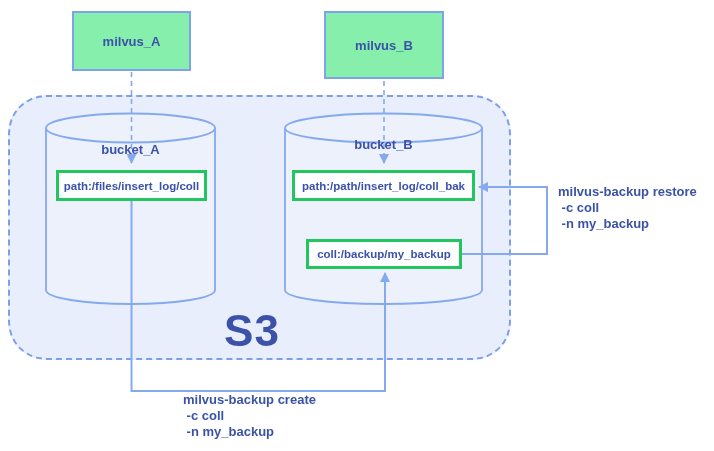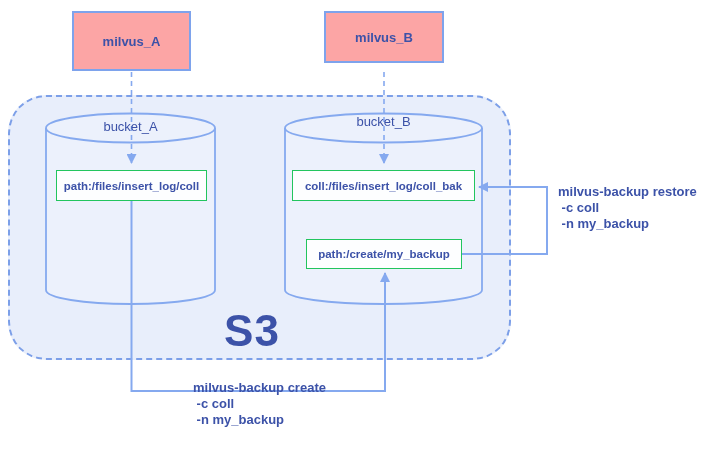--- a/index.html
+++ b/index.html
@@ -46,38 +46,39 @@
   .node {
     position: absolute;
     display: flex;
     align-items: center;
     justify-content: center;
     text-align: center;
     font-weight: bold;
     color: #3c52a8;
   }
   .node.milvus {
-    background: #fca5a5;
+    background: #86efac;
     border: 2px solid #7ea3ec;
     font-size: 13px;
   }
   .node.pathbox {
     background: #fdfeff;
-    border: 1px solid #22c55e;
+    border: 3px solid #22c55e;
     font-size: 11.5px;
     white-space: nowrap;
   }
 
   .bucket-label {
     position: absolute;
     transform: translateX(-50%);
     font-size: 13px;
-    font-weight: normal;
+    font-weight: bold;
     color: #3c52a8;
     white-space: nowrap;
+    margin-top: 23px;
   }
 
   
   .cmd {
     position: absolute;
     color: #3c52a8;
     font-weight: bold;
     font-size: 13px;
     line-height: 16px;
   }
@@ -117,39 +118,39 @@
   </svg>
 
   <div class="s3-label">S3</div>
 
   <div class="bucket-label" style="left:130.5px; top:119px;">bucket_A</div>
   <div class="bucket-label" style="left:383.5px; top:114px;">bucket_B</div>
 
   <div class="node milvus" style="left:72px; top:11px; width:119px; height:60px;">
     <span>milvus_A</span>
   </div>
-  <div class="node milvus" style="left:324px; top:11px; width:120px; height:52px;text-align:right;">
+  <div class="node milvus" style="left:324px; top:11px; width:120px; height:68px;text-align:right;">
     <span>milvus_B</span>
   </div>
 
   <div class="node pathbox" style="left:56px; top:170px; width:151px; height:31px;">
     <span>path:/files/insert_log/coll</span>
   </div>
   <div class="node pathbox" style="left:292px; top:170px; width:183px; height:31px;">
-    <span>coll:/files/insert_log/coll_bak</span>
+    <span>path:/path/insert_log/coll_bak</span>
   </div>
   <div class="node pathbox" style="left:306px; top:239px; width:156px; height:30px;">
-    <span>path:/create/my_backup</span>
+    <span>coll:/backup/my_backup</span>
   </div>
 
   <div class="cmd" style="left:558px; top:184px;">
     <div class="cmd-line">milvus-backup restore</div>
     <div class="cmd-line"> -c coll</div>
     <div class="cmd-line"> -n my_backup</div>
   </div>
 
-  <div class="cmd" style="left:183px; top:380px;margin-left:10px;">
+  <div class="cmd" style="left:183px; top:392px;">
     <div class="cmd-line">milvus-backup create</div>
     <div class="cmd-line"> -c coll</div>
     <div class="cmd-line"> -n my_backup</div>
   </div>
 
 </div>
 
 </body></html>

